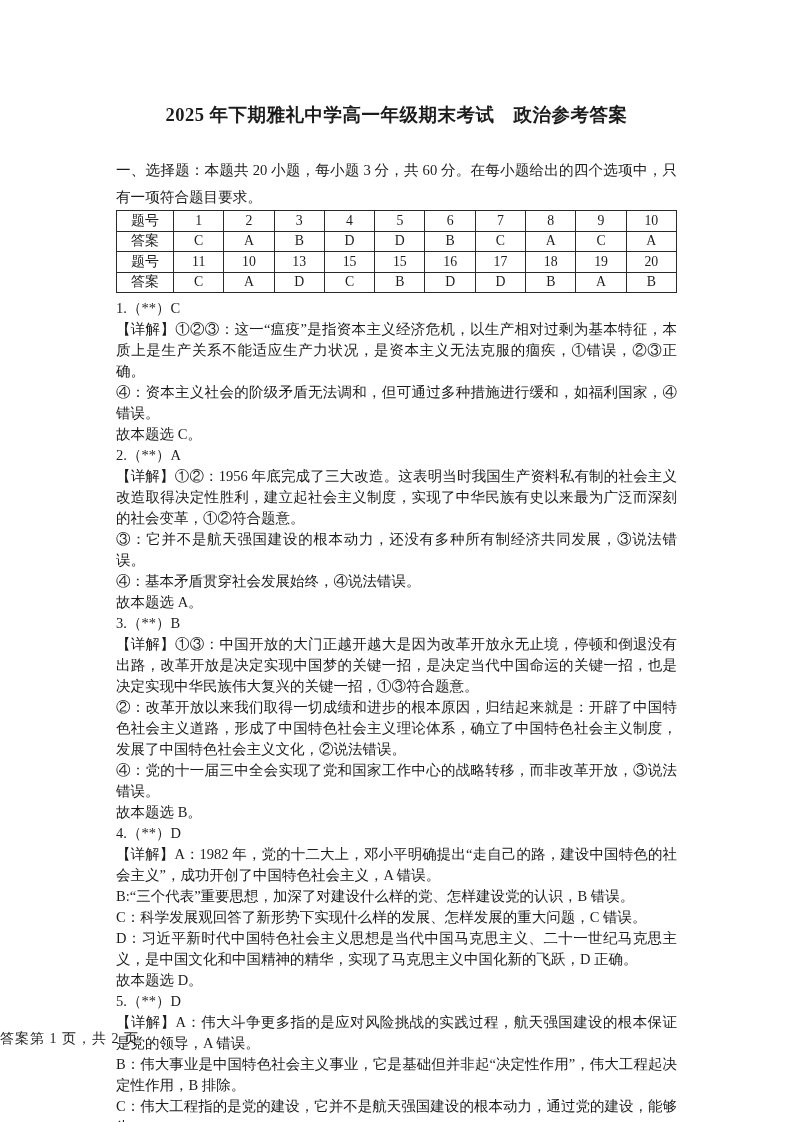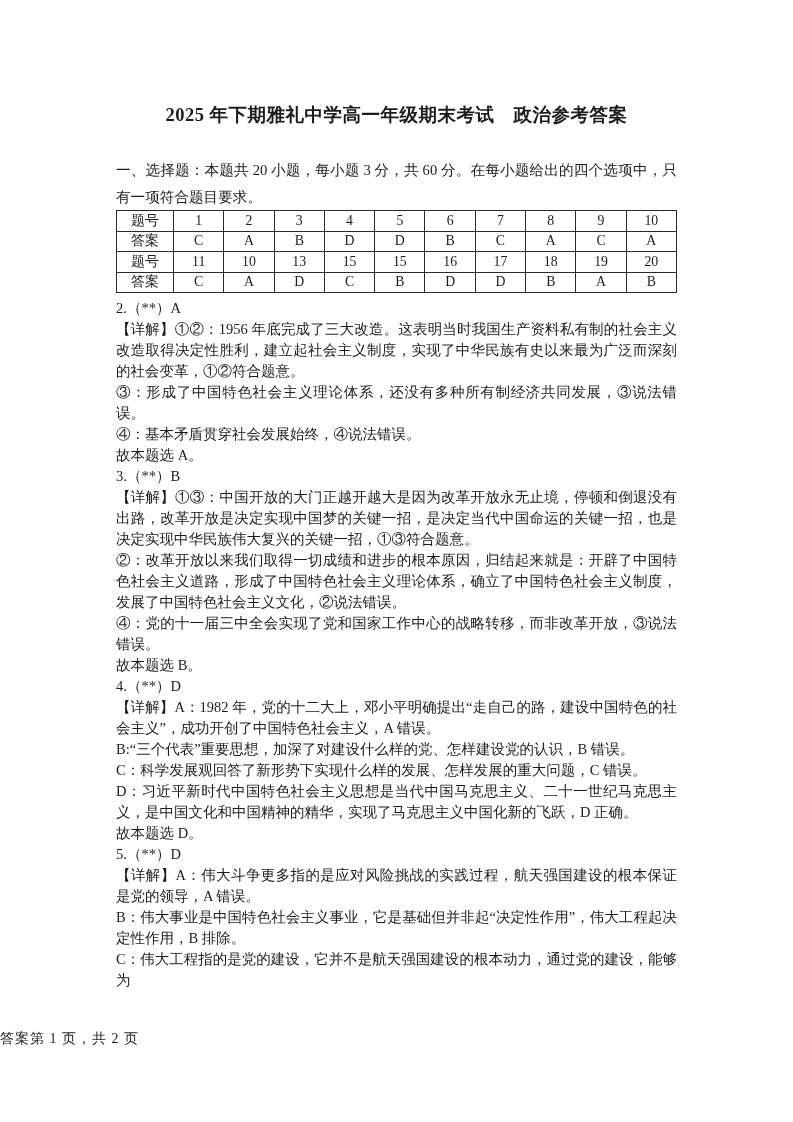--- a/index.html
+++ b/index.html
@@ -140,23 +140,29 @@
             <td>D</td>
             <td>B</td>
             <td>A</td>
             <td>B</td>
           </tr>
         </tbody>
     </table>
 
     <div class="explanations">
         <div class="expl-block">
+          <p class="expl-heading">1.（**）C</p>
+          <p class="expl-par">【详解】①②③：这一“瘟疫”是指资本主义经济危机，以生产相对过剩为基本特征，本质上是生产关系不能适应生产力状况，是资本主义无法克服的痼疾，①错误，②③正确。</p>
+          <p class="expl-par">④：资本主义社会的阶级矛盾无法调和，但可通过多种措施进行缓和，如福利国家，④错误。</p>
+          <p class="expl-par">故本题选 C。</p>
+        </div>
+        <div class="expl-block">
           <p class="expl-heading">2.（**）A</p>
           <p class="expl-par">【详解】①②：1956 年底完成了三大改造。这表明当时我国生产资料私有制的社会主义改造取得决定性胜利，建立起社会主义制度，实现了中华民族有史以来最为广泛而深刻的社会变革，①②符合题意。</p>
-          <p class="expl-par">③：形成了中国特色社会主义理论体系，还没有多种所有制经济共同发展，③说法错误。</p>
+          <p class="expl-par">③：它并不是航天强国建设的根本动力，还没有多种所有制经济共同发展，③说法错误。</p>
           <p class="expl-par">④：基本矛盾贯穿社会发展始终，④说法错误。</p>
           <p class="expl-par">故本题选 A。</p>
         </div>
         <div class="expl-block">
           <p class="expl-heading">3.（**）B</p>
           <p class="expl-par">【详解】①③：中国开放的大门正越开越大是因为改革开放永无止境，停顿和倒退没有出路，改革开放是决定实现中国梦的关键一招，是决定当代中国命运的关键一招，也是决定实现中华民族伟大复兴的关键一招，①③符合题意。</p>
           <p class="expl-par">②：改革开放以来我们取得一切成绩和进步的根本原因，归结起来就是：开辟了中国特色社会主义道路，形成了中国特色社会主义理论体系，确立了中国特色社会主义制度，发展了中国特色社会主义文化，②说法错误。</p>
           <p class="expl-par">④：党的十一届三中全会实现了党和国家工作中心的战略转移，而非改革开放，③说法错误。</p>
           <p class="expl-par">故本题选 B。</p>
         </div>

